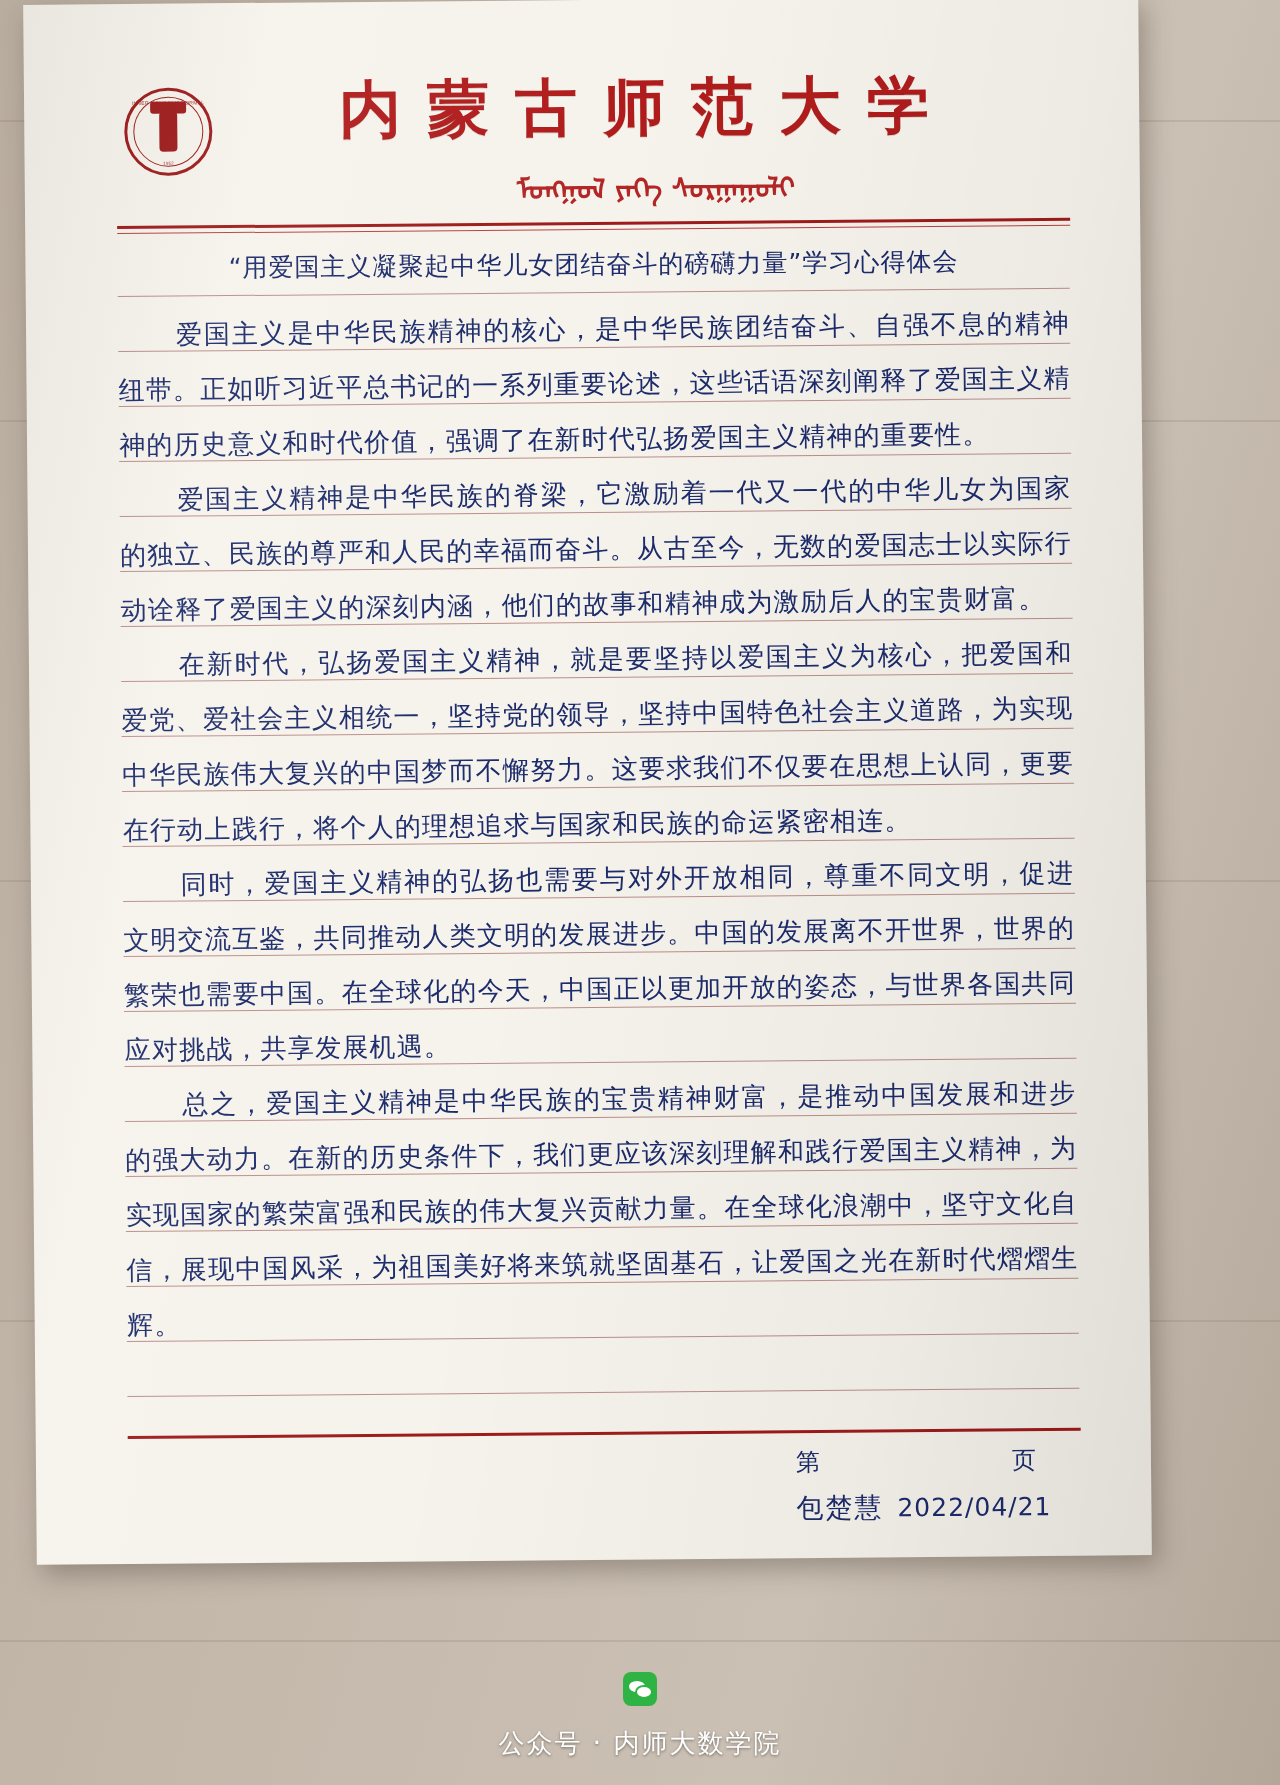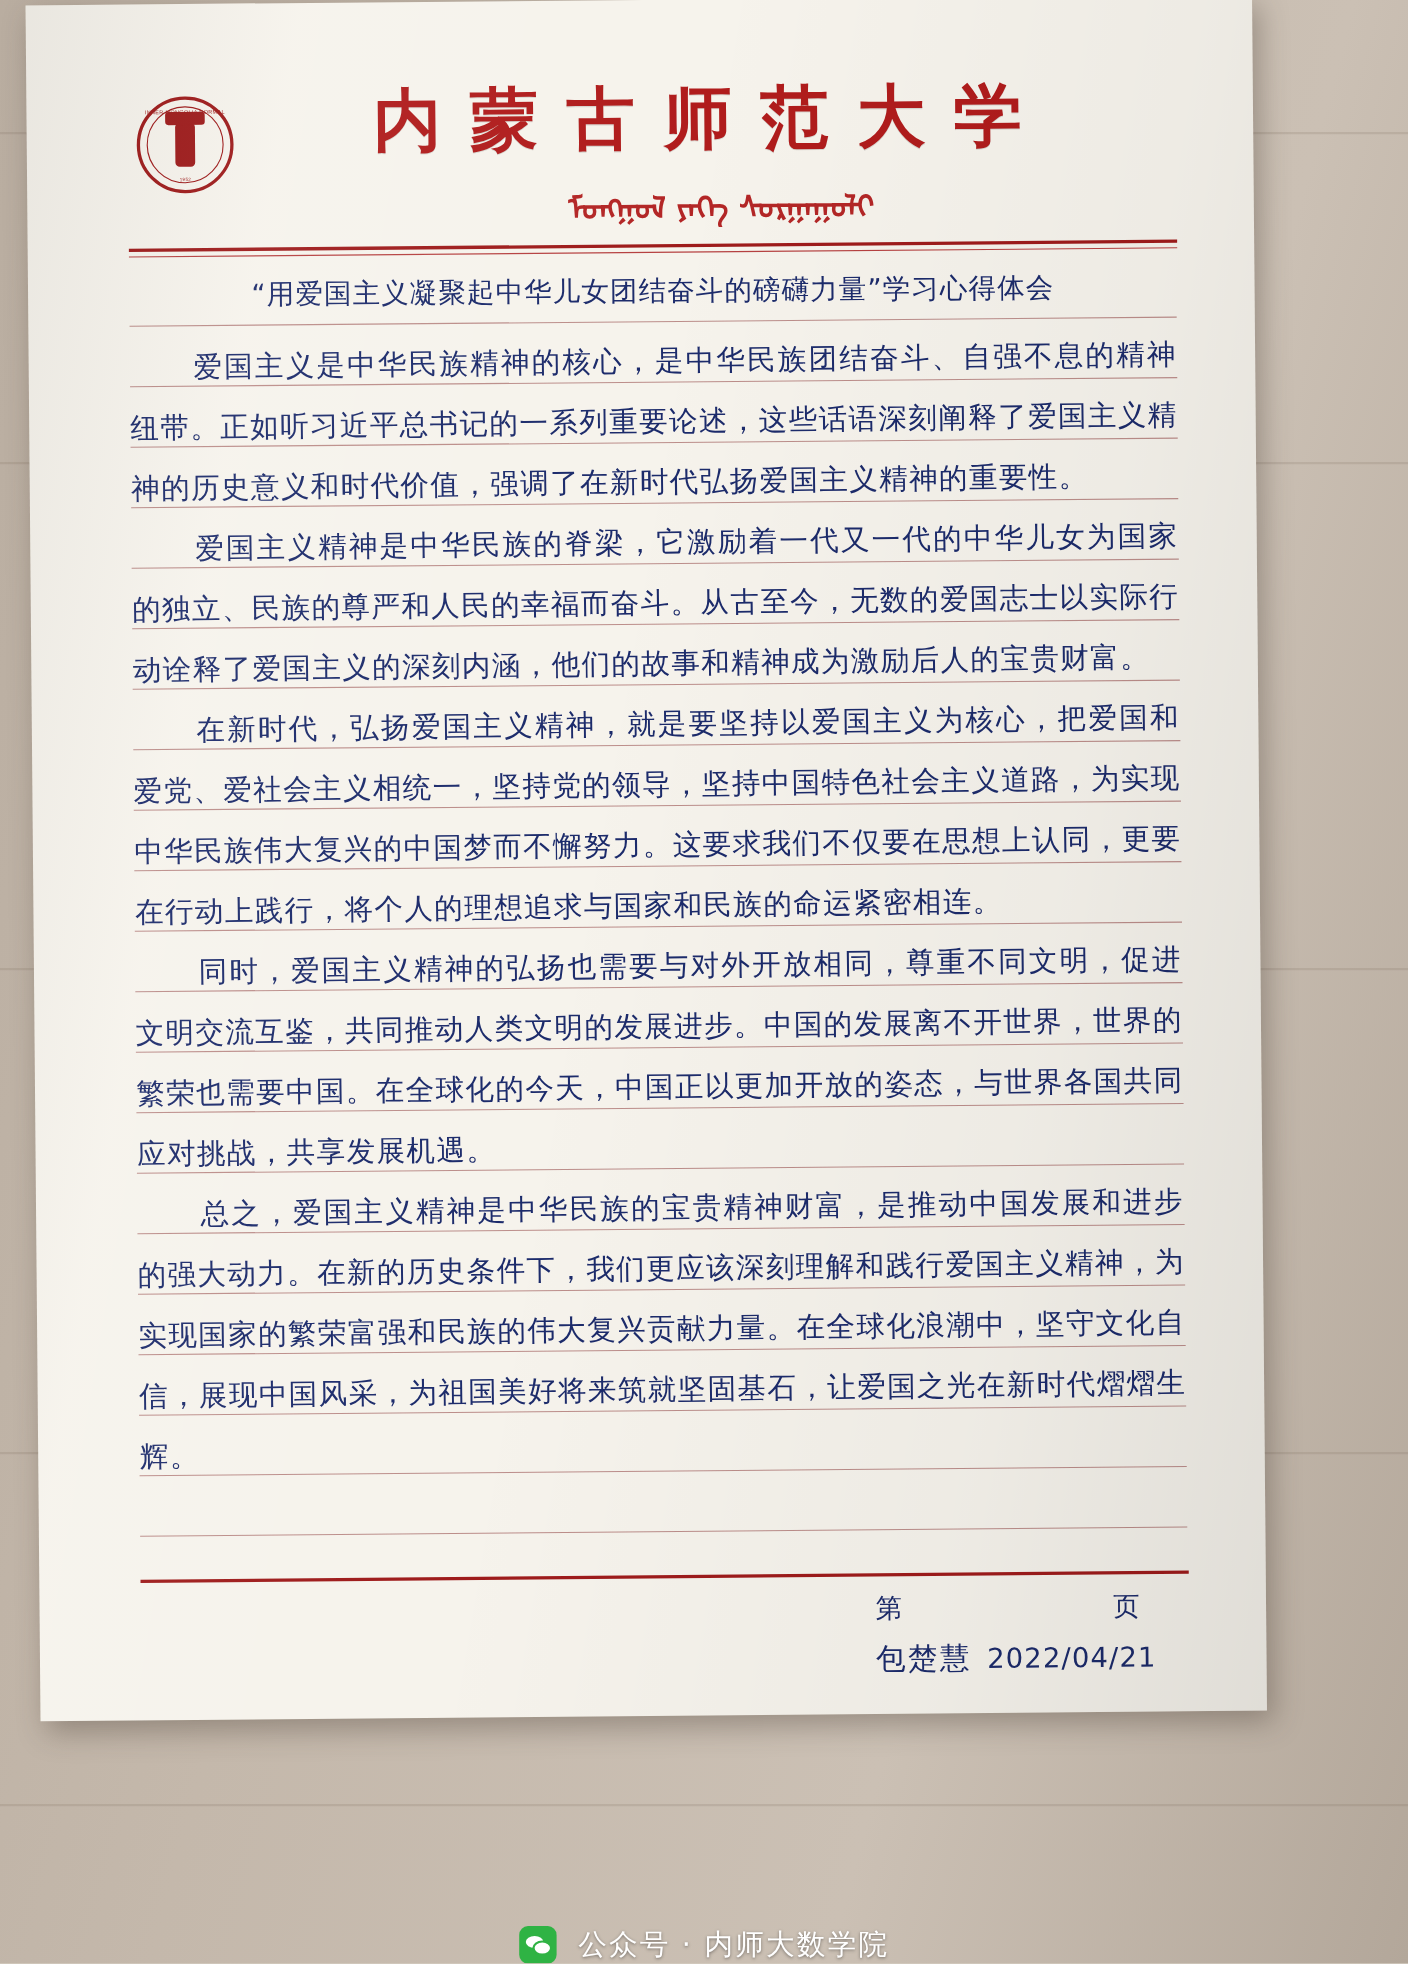--- a/index.html
+++ b/index.html
@@ -218,30 +218,31 @@
     font-family: "DejaVu Sans", sans-serif;
   }
   .signature .name { font-size: 27px; letter-spacing: 2px; }
   .signature .date { font-size: 25px; letter-spacing: 1px; }
 
   
   .wechat-bar {
     position: absolute;
     left: 0;
     right: 0;
-    bottom: 0;
+    bottom: 24px;
     display: flex;
     align-items: center;
     justify-content: center;
     gap: 20px;
     color: #ffffff;
     font-family: "DejaVu Sans", sans-serif;
     font-size: 26px;
     letter-spacing: 2px;
     text-shadow: 0 1px 3px rgba(0,0,0,0.45);
+    flex-direction: column;
   }
   .wechat-icon {
     width: 34px;
     height: 34px;
     border-radius: 8px;
     background: #2fb344;
     position: relative;
     flex: none;
   }
   .wechat-icon::before {

